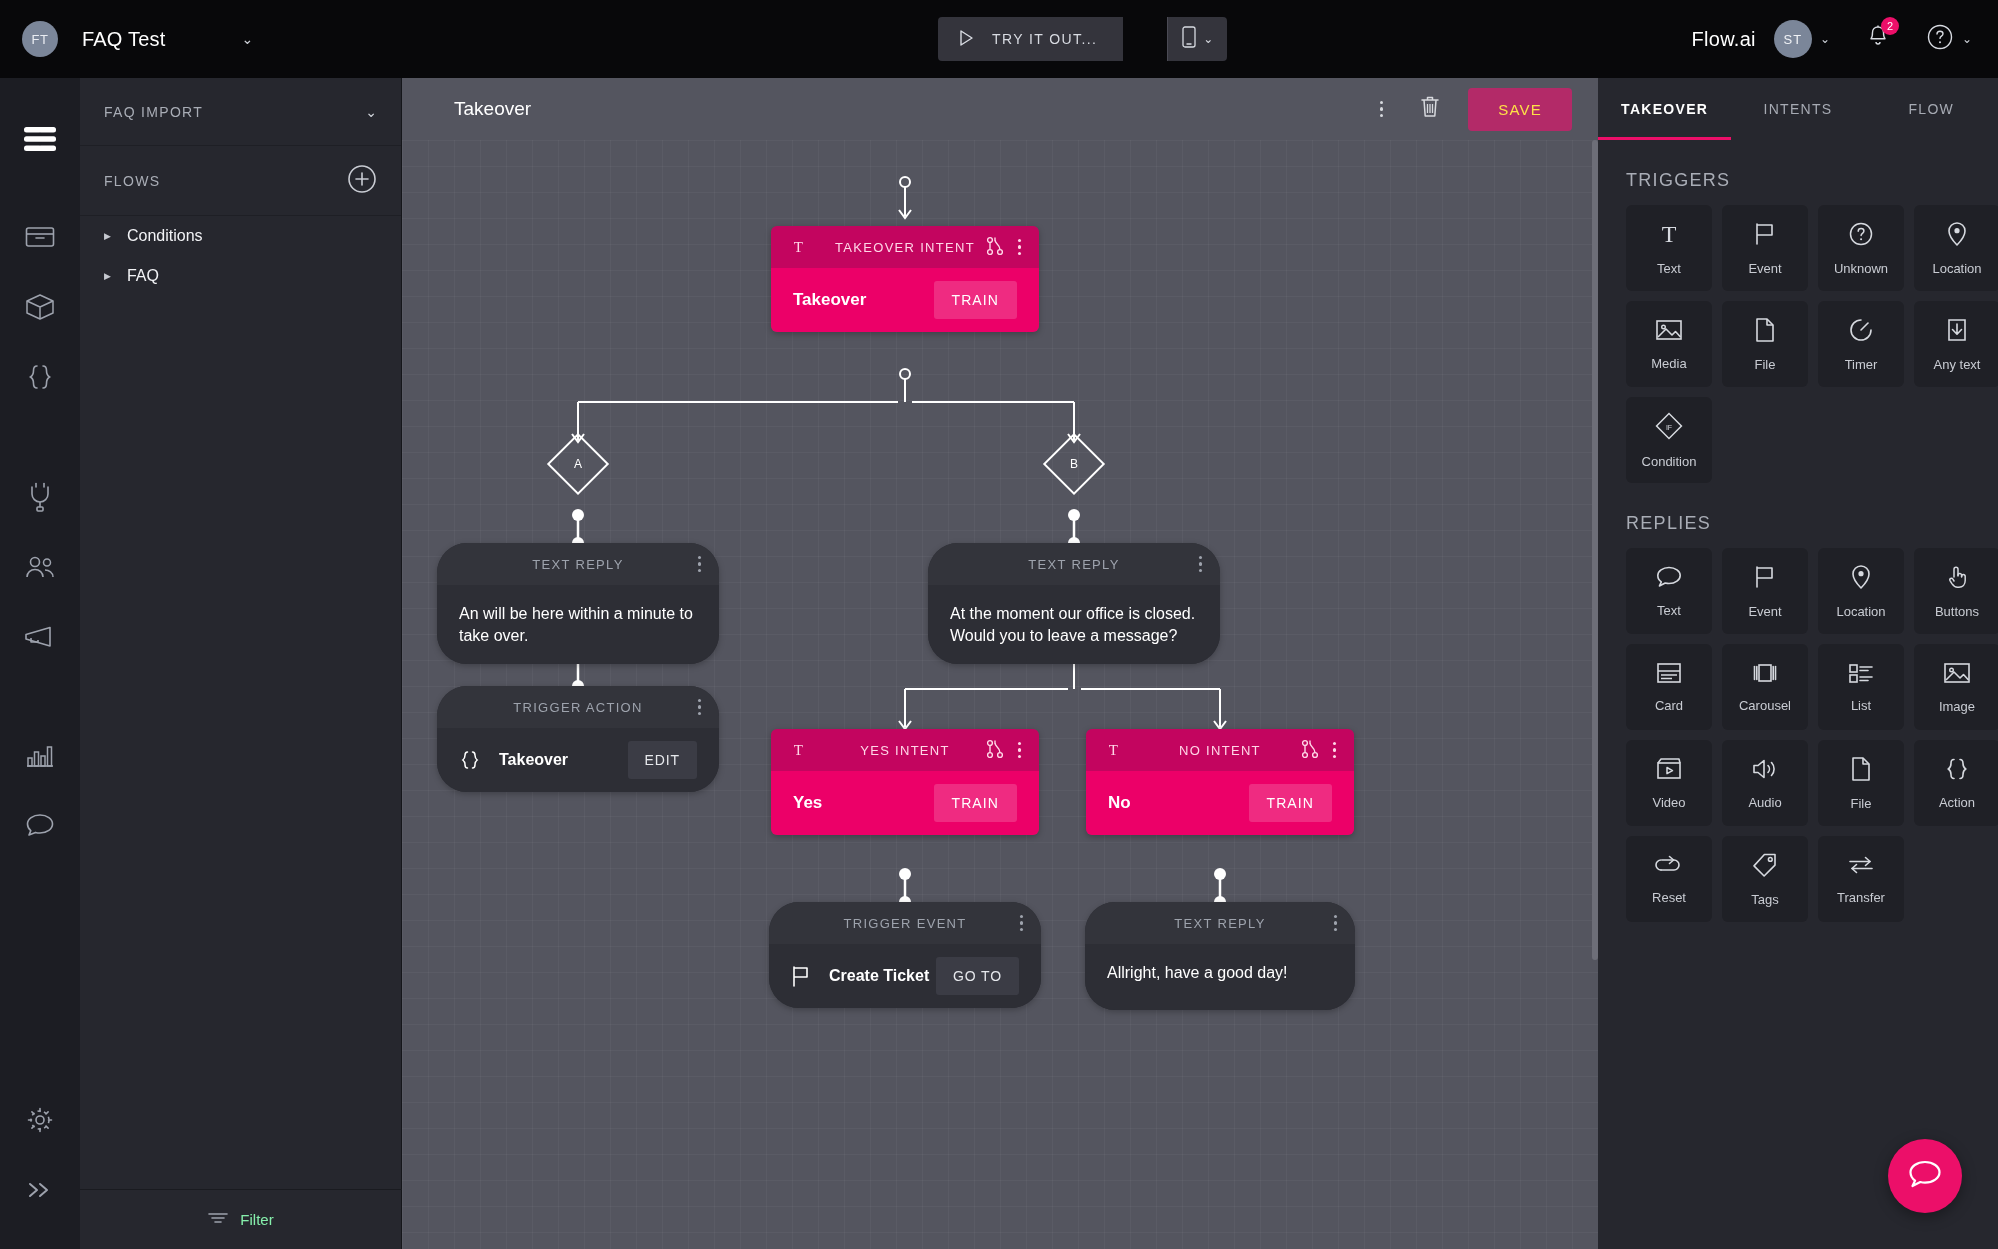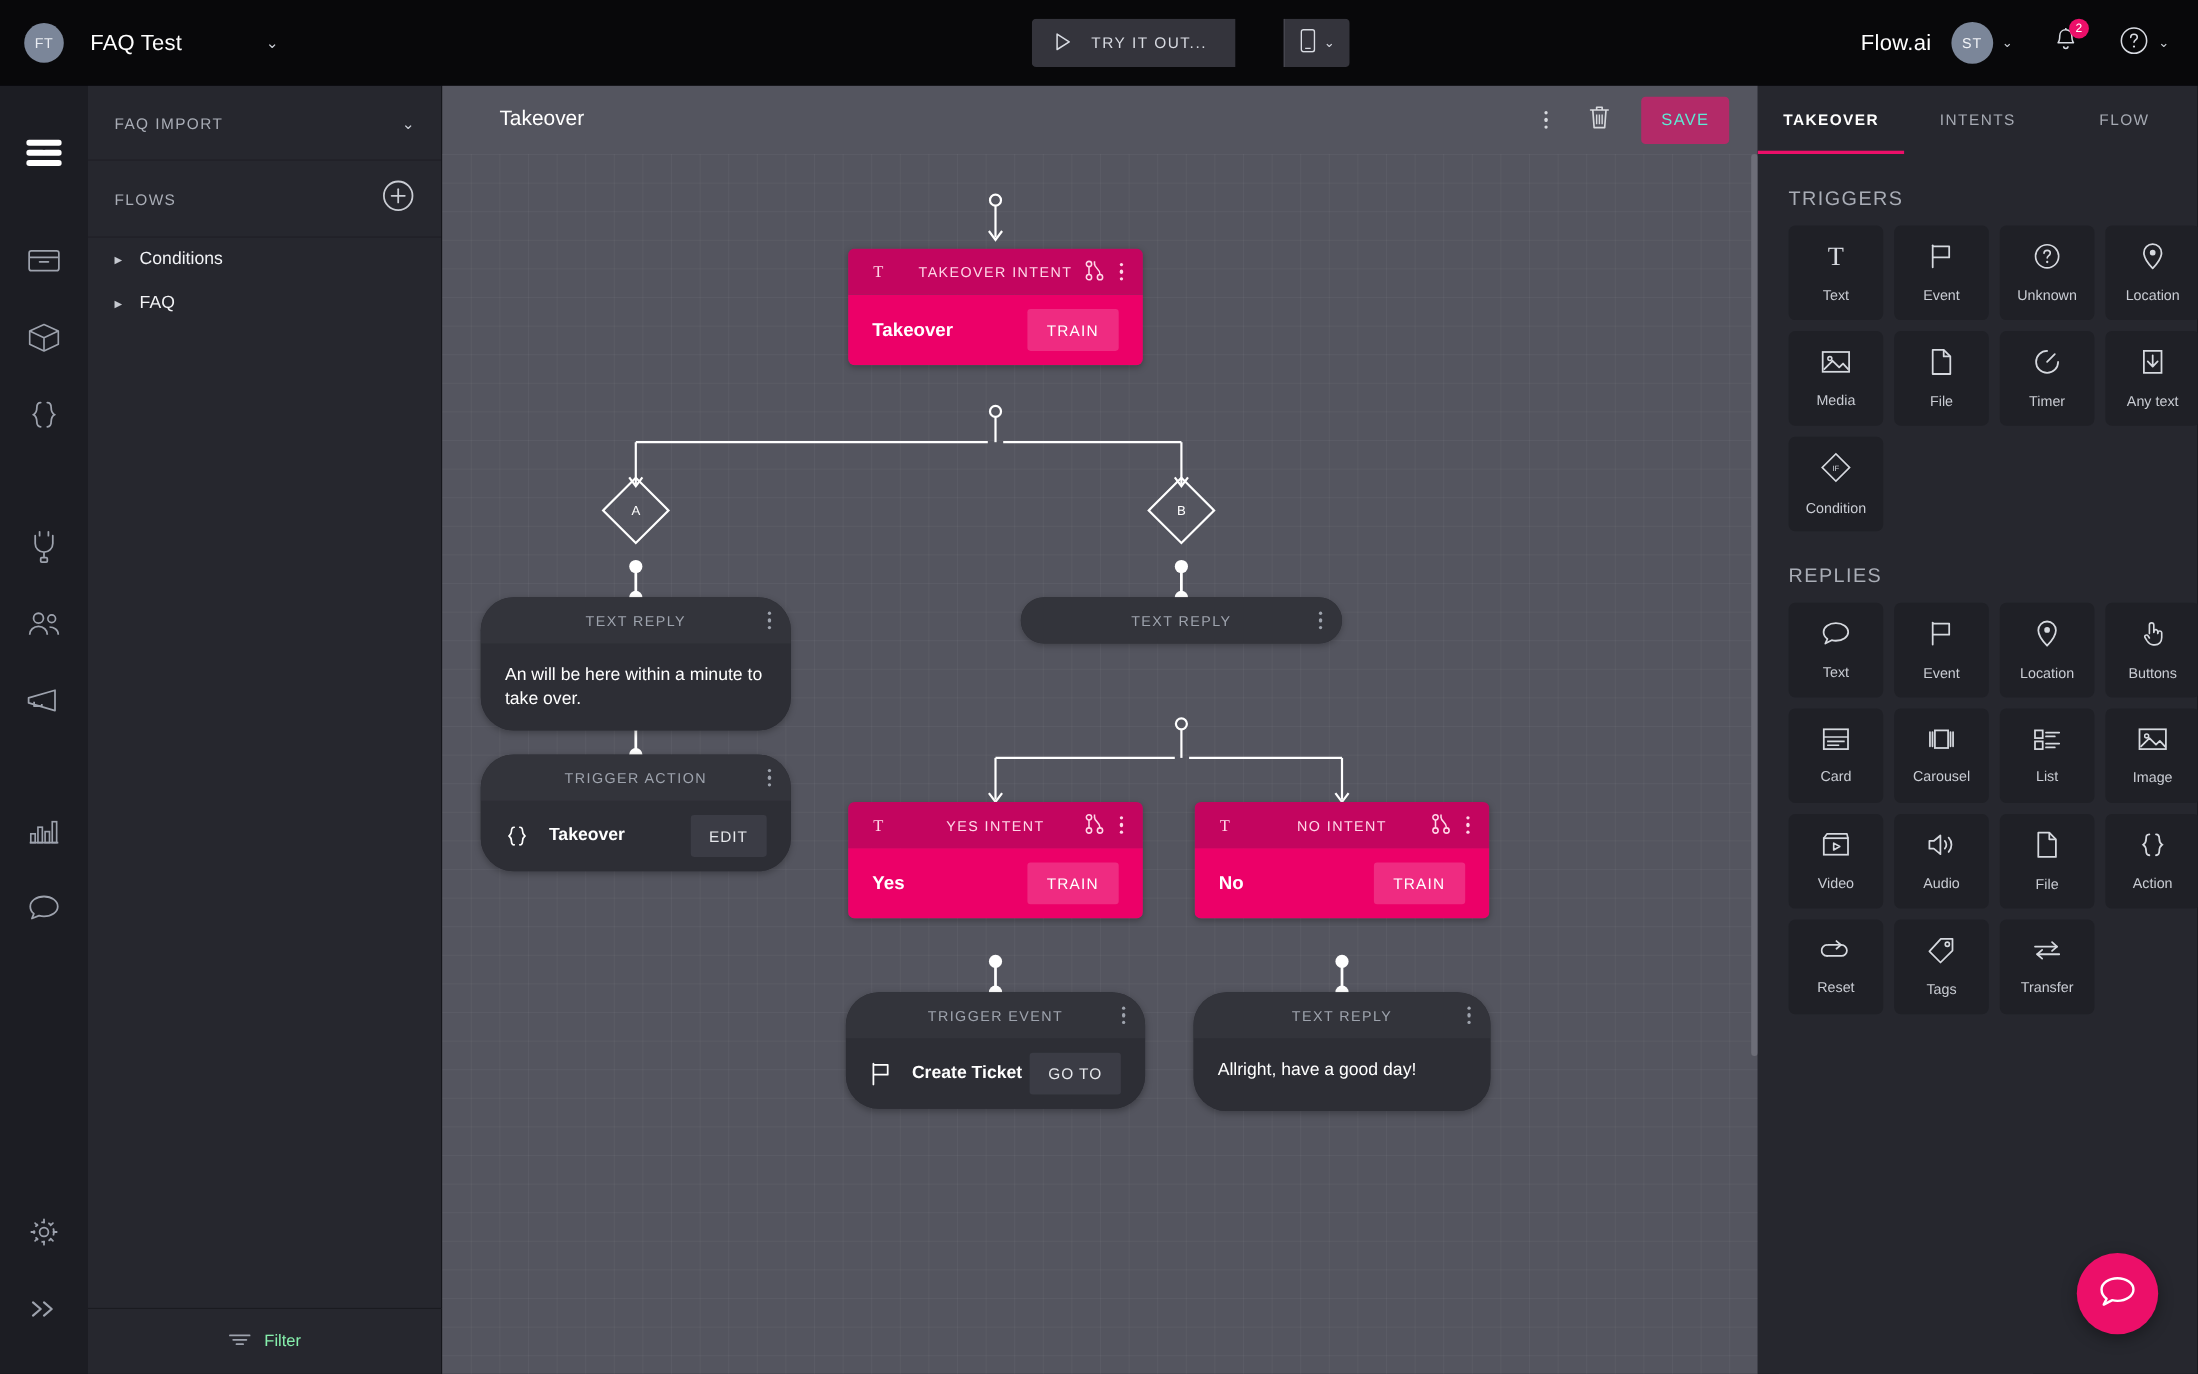--- a/index.html
+++ b/index.html
@@ -99,22 +99,22 @@
   
   .canvas-head {
     position: absolute; left: 402px; top: 78px; width: 1196px; height: 62px;
     background: #54555f; display: flex; align-items: center;
   }
   .canvas-title { color: #fff; font-size: 19px; margin-left: 52px; }
   .ch-right { margin-left: auto; display: flex; align-items: center; gap: 0; padding-right: 26px; }
   .kebab-btn { width: 46px; height: 46px; display: flex; align-items: center; justify-content: center; }
   .trash-btn { width: 52px; height: 46px; display: flex; align-items: center; justify-content: center; color: #d7d9de; }
   .save-btn {
-    background: #b32a68; color: #5eead4; font-size: 15px; letter-spacing: 1.2px;
-    border: none; border-radius: 4px; padding: 13px 18px; margin-left: 12px;
+    background: #b32a68; color: #fde047; font-size: 15px; letter-spacing: 1.2px;
+    border: none; border-radius: 4px; padding: 13px 30px; margin-left: 12px;
   }
 
   .canvas {
     position: absolute; left: 402px; top: 140px; width: 1196px; height: 1109px;
     background-color: #54555f; overflow: hidden;
     background-image:
       linear-gradient(to right, rgba(255,255,255,.035) 1px, transparent 1px),
       linear-gradient(to bottom, rgba(255,255,255,.035) 1px, transparent 1px);
     background-size: 26px 26px;
   }
@@ -555,20 +555,23 @@
       <div class="node-head">
         <span class="htitle">TEXT REPLY</span>
         <span class="tail">
             <span class="kebab-dots">
               <i></i>
               <i></i>
               <i></i>
             </span>
           </span>
       </div>
+      <div class="node-body" style="align-items:flex-start">
+        <div class="reply-text">At the moment our office is closed. Would you to leave a message?</div>
+      </div>
     </div>
 
     <div class="node intent" style="left:369px; top:589px;">
       <div class="node-head">
         <span class="lead-ico">
           <svg width="16" height="16" viewBox="0 0 16 16">
               <text x="8" y="13" font-family="'Liberation Serif',serif" font-size="15" fill="#ffd6e7" text-anchor="middle">T</text>
             </svg>
         </span>
         <span class="htitle">YES INTENT</span>

